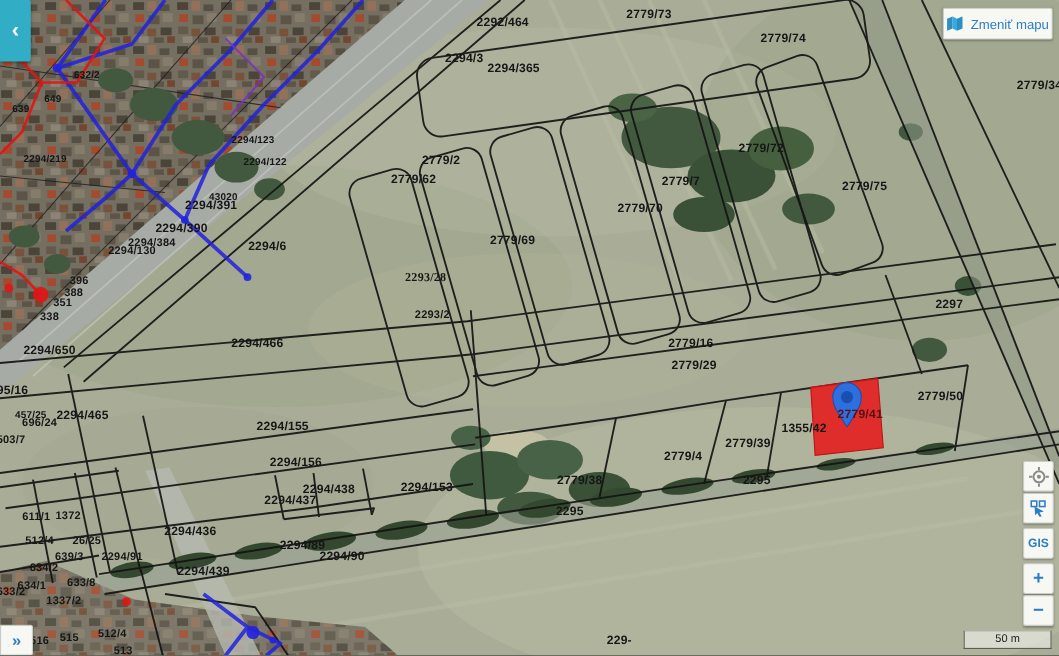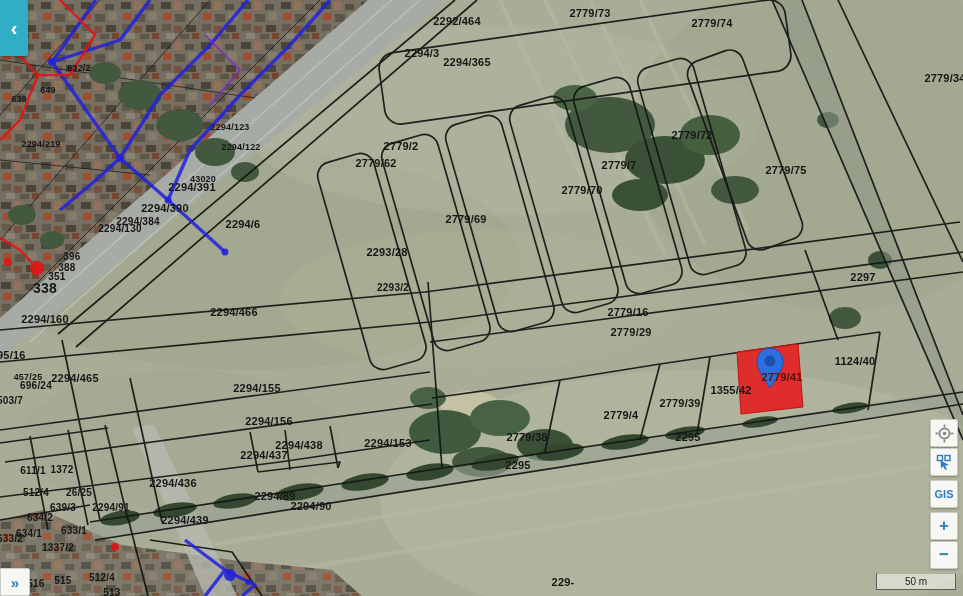--- a/index.html
+++ b/index.html
@@ -224,52 +224,52 @@
 
     <polygon points="737,352 798,344 803,407 741,414" fill="#e32222" fill-opacity="0.92" stroke="#c01414" stroke-width="1"></polygon>
     <g>
       <path d="M770,388 C760,373 757,368 757,361 a13,13 0 1 1 26,0 c0,7 -3,12 -13,27 Z" fill="#2e6fe0" stroke="#1a4fae" stroke-width="1"></path>
       <circle cx="770" cy="361" r="5.5" fill="#1a4fae"></circle>
     </g>
   </svg>
 
   <div id="labels">
       <div class="plabel" style="left: 590px; top: 13px;">2779/73</div>
-      <div class="plabel" style="left: 712px; top: 23px;">2779/74</div>
+      <div class="plabel" style="left: 712px; top: 35px;">2779/74</div>
       <div class="plabel" style="left: 945px; top: 78px;">2779/34</div>
       <div class="plabel" style="left: 457px; top: 21px;">2292/464</div>
       <div class="plabel" style="left: 422px; top: 53px;">2294/3</div>
       <div class="plabel" style="left: 467px; top: 62px;">2294/365</div>
       <div class="plabel" style="left: 401px; top: 146px;">2779/2</div>
       <div class="plabel" style="left: 376px; top: 163px;">2779/62</div>
       <div class="plabel" style="left: 466px; top: 219px;">2779/69</div>
       <div class="plabel" style="left: 546px; top: 190px; margin-left: 36px;">2779/70</div>
       <div class="plabel" style="left: 619px; top: 165px;">2779/7</div>
       <div class="plabel" style="left: 692px; top: 135px;">2779/72</div>
       <div class="plabel" style="left: 786px; top: 170px;">2779/75</div>
-      <div class="plabel" style="left: 387px; top: 252px;">2293/28</div>
+      <div class="plabel" style="left: 387px; top: 252px; font-family: Liberation Serif, serif;">2293/28</div>
       <div class="plabel" style="left: 863px; top: 277px;">2297</div>
       <div class="plabel" style="left: 628px; top: 312px;">2779/16</div>
       <div class="plabel" style="left: 631px; top: 332px;">2779/29</div>
-      <div class="plabel" style="left: 855px; top: 361px;">1124/40</div>
+      <div class="plabel" style="left: 855px; top: 361px;">2779/50</div>
       <div class="plabel" style="left: 782px; top: 377px; color: rgb(90, 18, 18);">2779/41</div>
       <div class="plabel" style="left: 731px; top: 390px;">1355/42</div>
       <div class="plabel" style="left: 680px; top: 403px;">2779/39</div>
       <div class="plabel" style="left: 621px; top: 415px;">2779/4</div>
       <div class="plabel" style="left: 527px; top: 437px;">2779/38</div>
       <div class="plabel" style="left: 518px; top: 465px;">2295</div>
       <div class="plabel" style="left: 688px; top: 437px;">2295</div>
       <div class="plabel" style="left: 563px; top: 582px;">229-</div>
       <div class="plabel" style="left: 192px; top: 187px;">2294/391</div>
       <div class="plabel" style="left: 165px; top: 208px;">2294/390</div>
       <div class="plabel" style="left: 138px; top: 221px; font-size: 10px;">2294/384</div>
       <div class="plabel" style="left: 120px; top: 228px; font-size: 10px;">2294/130</div>
       <div class="plabel" style="left: 243px; top: 224px;">2294/6</div>
       <div class="plabel" style="left: 234px; top: 312px;">2294/466</div>
-      <div class="plabel" style="left: 45px; top: 319px;">2294/160</div>
+      <div class="plabel" style="left: 45px; top: 319px;">2294/650</div>
       <div class="plabel" style="left: 393px; top: 287px; font-size: 10px;">2293/2</div>
       <div class="plabel" style="left: 5px; top: 355px;">2295/16</div>
       <div class="plabel" style="left: 28px; top: 377px; font-size: 9px;">457/25</div>
       <div class="plabel" style="left: 75px; top: 378px;">2294/465</div>
       <div class="plabel" style="left: 36px; top: 385px; font-size: 10px;">696/24</div>
       <div class="plabel" style="left: 10px; top: 400px; font-size: 10px;">503/7</div>
       <div class="plabel" style="left: 257px; top: 388px;">2294/155</div>
       <div class="plabel" style="left: 269px; top: 421px;">2294/156</div>
       <div class="plabel" style="left: 299px; top: 445px;">2294/438</div>
       <div class="plabel" style="left: 264px; top: 455px;">2294/437</div>
@@ -279,44 +279,52 @@
       <div class="plabel" style="left: 275px; top: 496px;">2294/89</div>
       <div class="plabel" style="left: 311px; top: 506px;">2294/90</div>
       <div class="plabel" style="left: 33px; top: 470px; font-size: 10px;">611/1</div>
       <div class="plabel" style="left: 62px; top: 469px; font-size: 10px;">1372</div>
       <div class="plabel" style="left: 36px; top: 492px; font-size: 10px;">512/4</div>
       <div class="plabel" style="left: 79px; top: 492px; font-size: 10px;">26/25</div>
       <div class="plabel" style="left: 63px; top: 507px; font-size: 10px;">639/3</div>
       <div class="plabel" style="left: 111px; top: 507px; font-size: 10px;">2294/91</div>
       <div class="plabel" style="left: 40px; top: 517px; font-size: 10px;">634/2</div>
       <div class="plabel" style="left: 29px; top: 533px; font-size: 10px;">634/1</div>
-      <div class="plabel" style="left: 74px; top: 530px; font-size: 10px;">633/1</div>
+      <div class="plabel" style="left: 74px; top: 530px; font-size: 10px;">633/8</div>
       <div class="plabel" style="left: 10px; top: 538px; font-size: 10px;">633/2</div>
       <div class="plabel" style="left: 58px; top: 547px; font-size: 10px;">1337/2</div>
       <div class="plabel" style="left: 36px; top: 583px; font-size: 10px;">516</div>
       <div class="plabel" style="left: 63px; top: 580px; font-size: 10px; text-align: right;">515</div>
       <div class="plabel" style="left: 102px; top: 577px; font-size: 10px;">512/4</div>
       <div class="plabel" style="left: 112px; top: 592px; font-size: 10px;">513</div>
       <div class="plabel" style="left: 79px; top: 68px; font-size: 9px;">632/2</div>
       <div class="plabel" style="left: 48px; top: 90px; font-size: 9px;">649</div>
       <div class="plabel" style="left: 19px; top: 99px; font-size: 9px;">639</div>
       <div class="plabel" style="left: 41px; top: 144px; font-size: 9px;">2294/219</div>
       <div class="plabel" style="left: 230px; top: 127px; font-size: 9px;">2294/123</div>
       <div class="plabel" style="left: 205px; top: 147px; font-size: 9px; margin-left: 36px;">2294/122</div>
       <div class="plabel" style="left: 203px; top: 179px; font-size: 9px;">43020</div>
       <div class="plabel" style="left: 72px; top: 256px; font-size: 10px;">396</div>
       <div class="plabel" style="left: 67px; top: 267px; font-size: 10px;">388</div>
       <div class="plabel" style="left: 57px; top: 276px; font-size: 10px;">351</div>
-      <div class="plabel" style="left: 45px; top: 288px; font-size: 14px; text-align: center;">338</div>
+      <div class="plabel" style="left: 45px; top: 288px; font-size: 10px; text-align: center;">338</div>
     </div>
 
   <div id="back-btn" class="btn">
     <span>‹</span>
   </div>
 
+  <div id="changemap-btn" class="btn">
+    <svg width="16" height="15" viewBox="0 0 16 15">
+      <polygon points="1,3 6,1 6,12 1,14" fill="#2b8fc4"></polygon>
+      <polygon points="6,1 10,3 10,14 6,12" fill="#3aa8d8"></polygon>
+      <polygon points="10,3 15,1 15,12 10,14" fill="#2b8fc4"></polygon>
+    </svg>
+    <span>Zmeniť mapu</span>
+  </div>
 
   <div id="ctrl-locate" class="btn ctrl">
     <svg width="19" height="19" viewBox="0 0 19 19">
       <circle cx="9.5" cy="9.5" r="5" fill="none" stroke="#8b8b85" stroke-width="1.8"></circle>
       <circle cx="9.5" cy="9.5" r="1.8" fill="#8b8b85"></circle>
       <line x1="9.5" y1="0.5" x2="9.5" y2="3.5" stroke="#8b8b85" stroke-width="1.8"></line>
       <line x1="9.5" y1="15.5" x2="9.5" y2="18.5" stroke="#8b8b85" stroke-width="1.8"></line>
       <line x1="0.5" y1="9.5" x2="3.5" y2="9.5" stroke="#8b8b85" stroke-width="1.8"></line>
       <line x1="15.5" y1="9.5" x2="18.5" y2="9.5" stroke="#8b8b85" stroke-width="1.8"></line>
     </svg>

